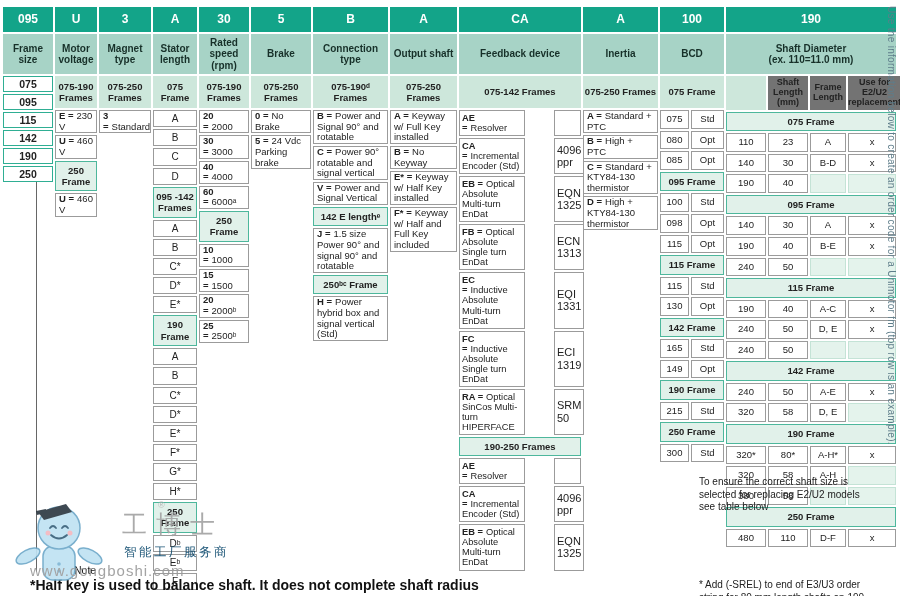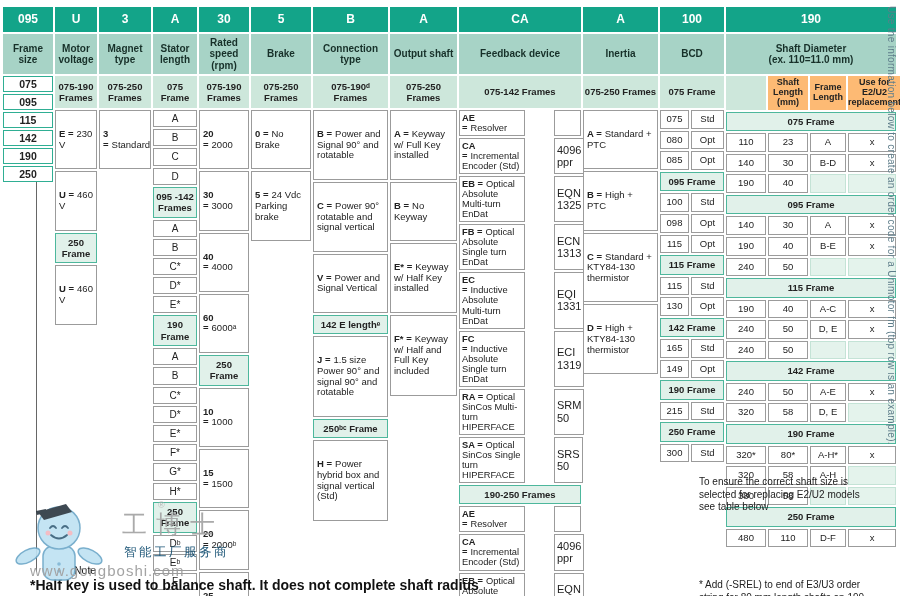--- a/index.html
+++ b/index.html
@@ -12,34 +12,34 @@
   .cell{box-sizing:border-box;}
   .code{background:#13a489;color:#fff;font-weight:bold;font-size:12px;text-align:center;height:25px;line-height:25px;}
   .title{background:#a7d3c6;color:#173029;font-weight:bold;font-size:10px;min-height:40px;display:flex;
     align-items:center;justify-content:center;text-align:center;white-space:pre-line;line-height:1.15;padding:1px;}
   .groups,.grp{display:flex;flex-direction:column;gap:2px;}
   .ghdr{background:#e1f1ea;border:1px solid #4db79c;font-weight:bold;font-size:9.5px;text-align:center;
     padding:3px 1px;line-height:1.2;white-space:pre-line;}
   .groups:not(.all-sect) > .grp:first-child > .ghdr{
     background:#cde7db;border:none;min-height:32px;display:flex;align-items:center;justify-content:center;}
   .kv,.letter,.fbdesc,.fbmodel,.c{background:#fff;border:1px solid #9b9b9b;font-size:9.5px;line-height:1.12;color:#222;}
-  .kv{padding:18px 3px;}
+  .kv{padding:0 3px;}
   .b{font-weight:bold;margin-right:3px;}
   .letter{text-align:center;padding:2px 1px;min-height:11px;font-size:10px;}
   .fsv{border:1.5px solid #2fae93;background:#fff;font-weight:bold;text-align:center;font-size:10.5px;padding:1px 0;}
   .fbrow,.brow,.srow,.subhdr{display:grid;gap:2px;}
   .fbrow{grid-template-columns:66px 1fr;gap:29px;}
   .fbdesc{padding:2px 2px;font-size:9.3px;line-height:1.08;}
   .fbmodel{padding:2px 2px;font-size:11px;display:flex;align-items:center;}
   .brow{grid-template-columns:29px 1fr;}
   .srow{grid-template-columns:40px 40px 36px 1fr;}
   .c{text-align:center;padding:3px 0;font-size:9.5px;}
   .srow .c:empty{background:#e4f3ec;border-color:#c4e3d6;}
   .subhdr{grid-template-columns:40px 40px 36px 1fr;}
-  .subhdr .sh{background:#fdba74;font-weight:bold;font-size:9px;text-align:center;display:flex;align-items:center;
+  .subhdr .sh{background:#737373;font-weight:bold;font-size:9px;text-align:center;display:flex;align-items:center;
     justify-content:center;white-space:pre-line;line-height:1.1;padding:2px 0;box-sizing:border-box;}
   .subhdr .blank{background:#cde7db;}
   .sidenote{position:absolute;right:3px;top:6px;writing-mode:vertical-rl;font-size:10px;color:#5e7d8a;letter-spacing:.3px;}
   .vline{position:absolute;left:36px;top:182px;width:1px;height:390px;background:#666;}
   .rnote{position:absolute;left:699px;width:174px;font-size:10px;line-height:1.25;color:#222;}
   #rnote1{top:476px;}
   #rnote2{top:579px;}
   .notelabel{position:absolute;left:74px;top:564px;font-weight:normal;font-size:10.5px;color:#111;text-align:center;}
   .halfkey{position:absolute;left:30px;top:577px;font-weight:bold;font-size:14px;color:#111;}
   .wm{position:absolute;left:10px;top:498px;width:360px;height:95px;opacity:.92;pointer-events:none;}
@@ -240,24 +240,20 @@
               <div class="cell fbdesc"><span class="b">EC =</span><span>Inductive Absolute Multi-turn EnDat</span></div>
               <div class="cell fbmodel">EQI 1331</div>
             </div>
           <div class="fbrow">
               <div class="cell fbdesc"><span class="b">FC =</span><span>Inductive Absolute Single turn EnDat</span></div>
               <div class="cell fbmodel">ECI 1319</div>
             </div>
           <div class="fbrow">
               <div class="cell fbdesc"><span class="b">RA =</span><span>Optical SinCos Multi-turn HIPERFACE</span></div>
               <div class="cell fbmodel">SRM 50</div>
-            </div>
-          <div class="fbrow">
-              <div class="cell fbdesc"><span class="b">SA =</span><span>Optical SinCos Single turn HIPERFACE</span></div>
-              <div class="cell fbmodel">SRS 50</div>
             </div>
         </div>
         <div class="grp">
           <div class="cell ghdr">190-250 Frames</div>
           <div class="fbrow">
               <div class="cell fbdesc"><span class="b">AE =</span><span>Resolver</span></div>
               <div class="cell fbmodel"></div>
             </div>
           <div class="fbrow">
               <div class="cell fbdesc"><span class="b">CA =</span><span>Incremental Encoder (Std)</span></div>

